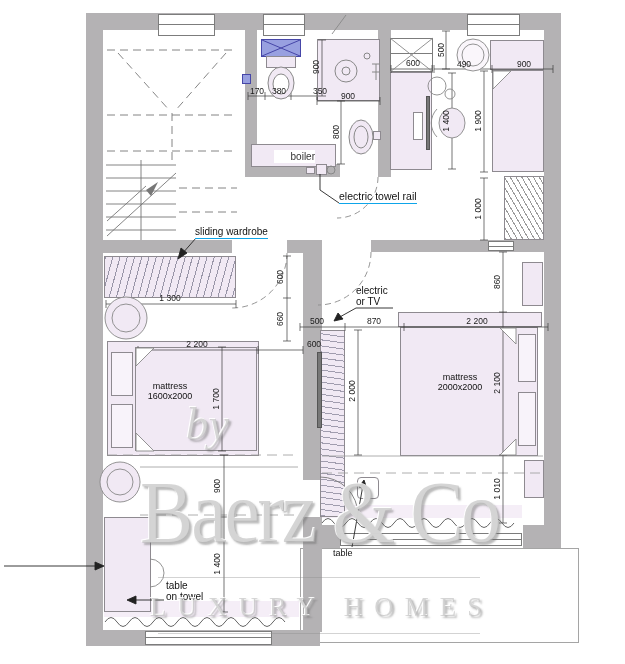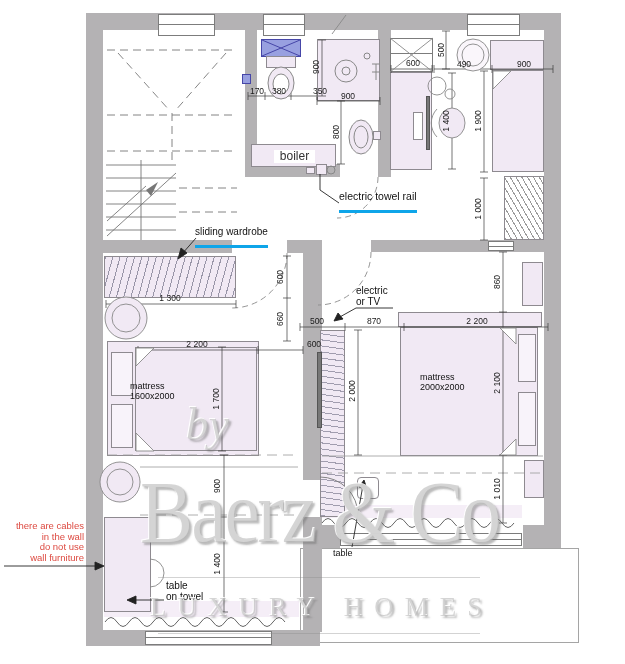--- a/index.html
+++ b/index.html
@@ -13,23 +13,23 @@
   .white{background:#fff}
   .win{position:absolute;background:#fff;border:1px solid #7c7c7c;box-sizing:border-box;z-index:12}
   .win::after{content:"";position:absolute;left:0;right:0;top:45%;border-top:1px solid #7c7c7c}
   .hatch-w{background-image:repeating-linear-gradient(105deg,rgba(80,80,105,.55) 0 1px,transparent 1px 7px)}
   .hatch-tv{background-image:repeating-linear-gradient(8deg,rgba(80,80,105,.5) 0 1px,transparent 1px 6px)}
   .hatch-rad{background:#fff;background-image:repeating-linear-gradient(60deg,#9a9a9a 0 1px,transparent 1px 5px)}
   svg.overlay{position:absolute;left:0;top:0;z-index:30}
   .dim{position:absolute;font-size:8.5px;color:#1a1a1a;white-space:nowrap;transform:translate(-50%,-50%);z-index:40}
   .dim.v{transform:translate(-50%,-50%) rotate(-90deg)}
   .lbl{position:absolute;font-size:10px;color:#111;line-height:1.12;white-space:nowrap;z-index:40}
-  .ctr{text-align:left;white-space:normal;font-size:9px}
-  .ul{border-bottom:3px solid #0ea5e9;padding-bottom:8px}
-  .lblbox{position:absolute;background:#fff;font-size:12px;color:#333;text-align:center;line-height:13px;z-index:14}
+  .ctr{text-align:center;white-space:normal;font-size:9px}
+  .ul{border-bottom:1px solid #0ea5e9;padding-bottom:1px}
+  .lblbox{position:absolute;background:#fff;font-size:10px;color:#333;text-align:right;line-height:13px;z-index:14}
   .note{position:absolute;font-size:9.5px;line-height:1.12;color:#dd4a41;text-align:right;z-index:40}
   .wm{position:absolute;font-family:"Liberation Serif",serif;color:rgba(185,185,185,.6);
       text-shadow:-1px -1px 0 rgba(255,255,255,.95),2px 2px 2px rgba(105,105,105,.45);
       white-space:nowrap;z-index:60;pointer-events:none}
   .wmline{position:absolute;height:1px;background:rgba(140,140,140,.38);z-index:60}
 </style>
 </head>
 <body>
 
 <div id="plan">
@@ -245,26 +245,20 @@
     <div>2000x2000</div>
   </div>
   <div class="lbl" style="left:166px;top:580px">
     <div>table</div>
     <div>on towel</div>
   </div>
   <div class="lbl" style="left:333px;top:548px;font-size:9px">
     <span>table</span>
   </div>
 
-  <div class="note" style="left:4px;top:521px;width:80px">
-    <div>there are cables</div>
-    <div>in the wall</div>
-    <div>do not use</div>
-    <div>wall furniture</div>
-  </div>
 
   <div class="wm" style="left:186px;top:398px;font-size:46px;font-style:italic">by</div>
   <div class="wm" style="left:140px;top:462px;font-size:88px;letter-spacing:-3px;transform:scaleX(.92);transform-origin:left top">Baerz &amp; Co</div>
   <div class="wm" style="left:150px;top:592px;font-size:27px;letter-spacing:11px">LUXURY HOMES</div>
   <div class="wmline" style="left:158px;top:577px;width:322px"></div>
   <div class="wmline" style="left:158px;top:633px;width:322px"></div>
 
 </div>
 
 </body></html>

